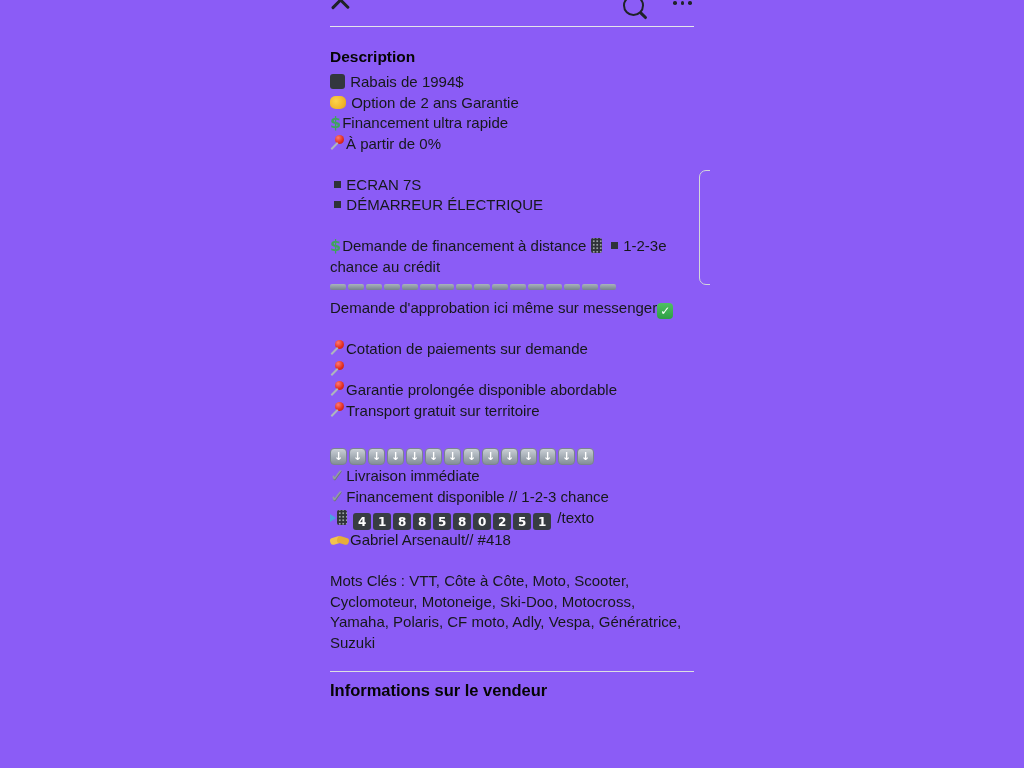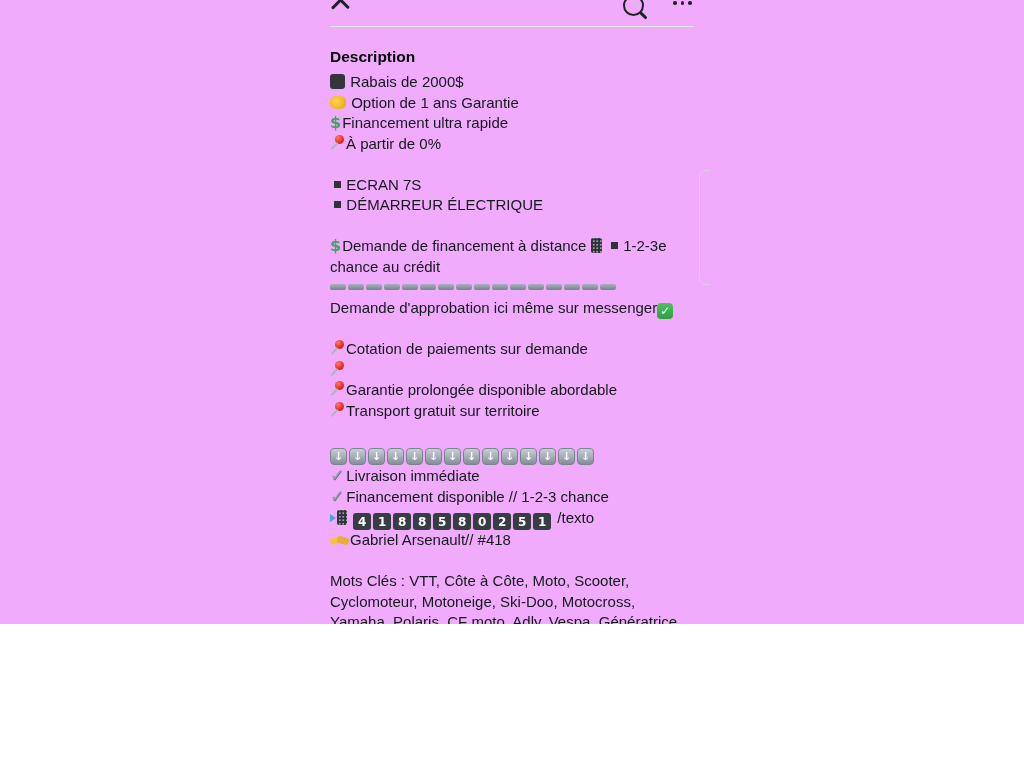--- a/index.html
+++ b/index.html
@@ -1,16 +1,16 @@
 <!DOCTYPE html>
 <html><head>
 <meta charset="utf-8">
 <style>
   html,body{margin:0;padding:0;background:#fff;}
-  .stage{position:relative;width:1024px;height:624px;background:#f0abfc;overflow:hidden;
+  .stage{position:relative;width:1024px;height:768px;background:#8b5cf6;overflow:hidden;
          font-family:"Liberation Sans",sans-serif;color:#16181b;}
 
   
   .topbar{position:absolute;left:330px;top:0;width:364px;height:28px;}
   .topbar-divider{position:absolute;left:0;right:0;top:26px;height:1px;background:#e4e6ea;}
   .icon-close{position:absolute;left:-2px;top:-12px;width:24px;height:24px;cursor:pointer;}
   .icon-close .bar{position:absolute;left:11px;top:0;width:2.6px;height:24px;background:#1f2328;border-radius:2px;}
   .icon-close .b1{transform:rotate(45deg);}
   .icon-close .b2{transform:rotate(-45deg);}
   .icon-search{position:absolute;left:293px;top:-5px;width:26px;height:26px;cursor:pointer;}
@@ -95,22 +95,22 @@
         <i class="lens"></i>
         <i class="handle"></i>
       </div>
     <div class="icon-more"><i></i><i></i><i></i></div>
     <div class="topbar-divider"></div>
   </div>
 
   <div class="content">
     <h2 class="sec">Description</h2>
     <div id="desc-lines">
-        <div class="line"><span class="emo e-black-square"></span><span class="txt"> Rabais de 2000$</span></div>
-        <div class="line"><span class="emo e-fist"></span><span class="txt"> Option de 1 ans Garantie</span></div>
+        <div class="line"><span class="emo e-black-square"></span><span class="txt"> Rabais de 1994$</span></div>
+        <div class="line"><span class="emo e-fist"></span><span class="txt"> Option de 2 ans Garantie</span></div>
         <div class="line"><span class="emo e-dollar"></span><span class="txt">Financement ultra rapide</span></div>
         <div class="line"><span class="emo e-pushpin"></span><span class="txt">À partir de 0%</span></div>
         <div class="line"></div>
         <div class="line"><span class="txt">&nbsp;</span><span class="emo e-square-bullet"></span><span class="txt"> ECRAN 7S</span></div>
         <div class="line"><span class="txt">&nbsp;</span><span class="emo e-square-bullet"></span><span class="txt"> DÉMARREUR ÉLECTRIQUE</span></div>
         <div class="line"></div>
         <div class="line"><span class="emo e-dollar"></span><span class="txt">Demande de financement à distance </span><span class="emo e-mobile-phone"></span><span class="txt"> &nbsp;</span><span class="emo e-square-bullet"></span><span class="txt"> 1-2-3e</span></div>
         <div class="line"><span class="txt">chance au crédit</span></div>
         <div class="line"><span class="emo e-minus"></span><span class="emo e-minus"></span><span class="emo e-minus"></span><span class="emo e-minus"></span><span class="emo e-minus"></span><span class="emo e-minus"></span><span class="emo e-minus"></span><span class="emo e-minus"></span><span class="emo e-minus"></span><span class="emo e-minus"></span><span class="emo e-minus"></span><span class="emo e-minus"></span><span class="emo e-minus"></span><span class="emo e-minus"></span><span class="emo e-minus"></span><span class="emo e-minus"></span></div>
         <div class="line"><span class="txt">Demande d'approbation ici même sur messenger</span><span class="emo e-check-green"></span></div>

